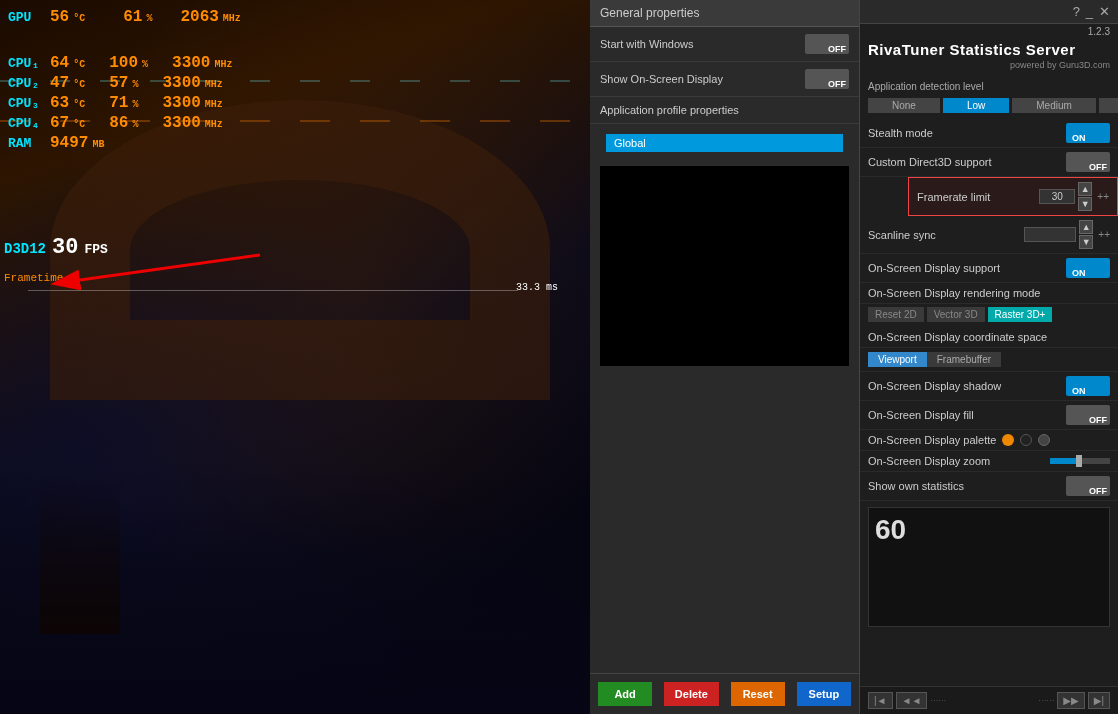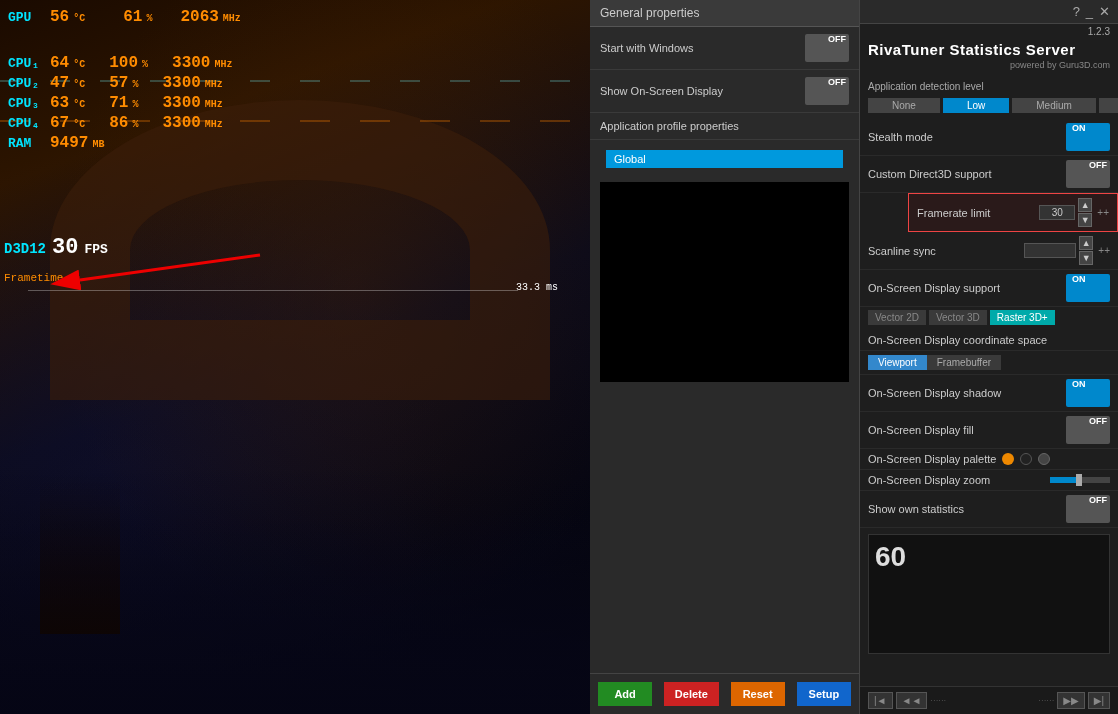--- a/index.html
+++ b/index.html
@@ -142,24 +142,24 @@
     }
 
     
     .toggle {
       display: flex;
       align-items: center;
       gap: 0;
     }
     .toggle-track {
       width: 44px;
-      height: 28px;
+      height: 20px;
       border-radius: 2px;
       display: flex;
-      align-items: flex-start;
+      align-items: flex-end;
       font-size: 9px;
       font-weight: bold;
       color: #fff;
       cursor: pointer;
     }
     .toggle-off {
       background: #555;
       justify-content: flex-end;
       padding-right: 3px;
     }
@@ -676,22 +676,25 @@
 
   <div class="prop-row">
     <span class="prop-label">On-Screen Display support</span>
     <div class="prop-control">
       <div class="toggle-track toggle-on" style="width:44px;">
         <span style="font-size:9px;font-weight:bold;padding-left:3px;">ON</span>
       </div>
     </div>
   </div>
 
+  <div class="prop-row">
+    <span class="prop-label">On-Screen Display rendering mode</span>
+  </div>
   <div style="display:flex;gap:3px;padding:3px 8px 5px;">
-    <button class="mode-btn">Vector 2D</button>
+    <button class="mode-btn">Reset 2D</button>
     <button class="mode-btn">Vector 3D</button>
     <button class="mode-btn active-cyan">Raster 3D+</button>
   </div>
 
   <div class="prop-row">
     <span class="prop-label">On-Screen Display coordinate space</span>
   </div>
   <div class="coord-row">
     <button class="coord-btn active">Viewport</button>
     <button class="coord-btn inactive">Framebuffer</button>

